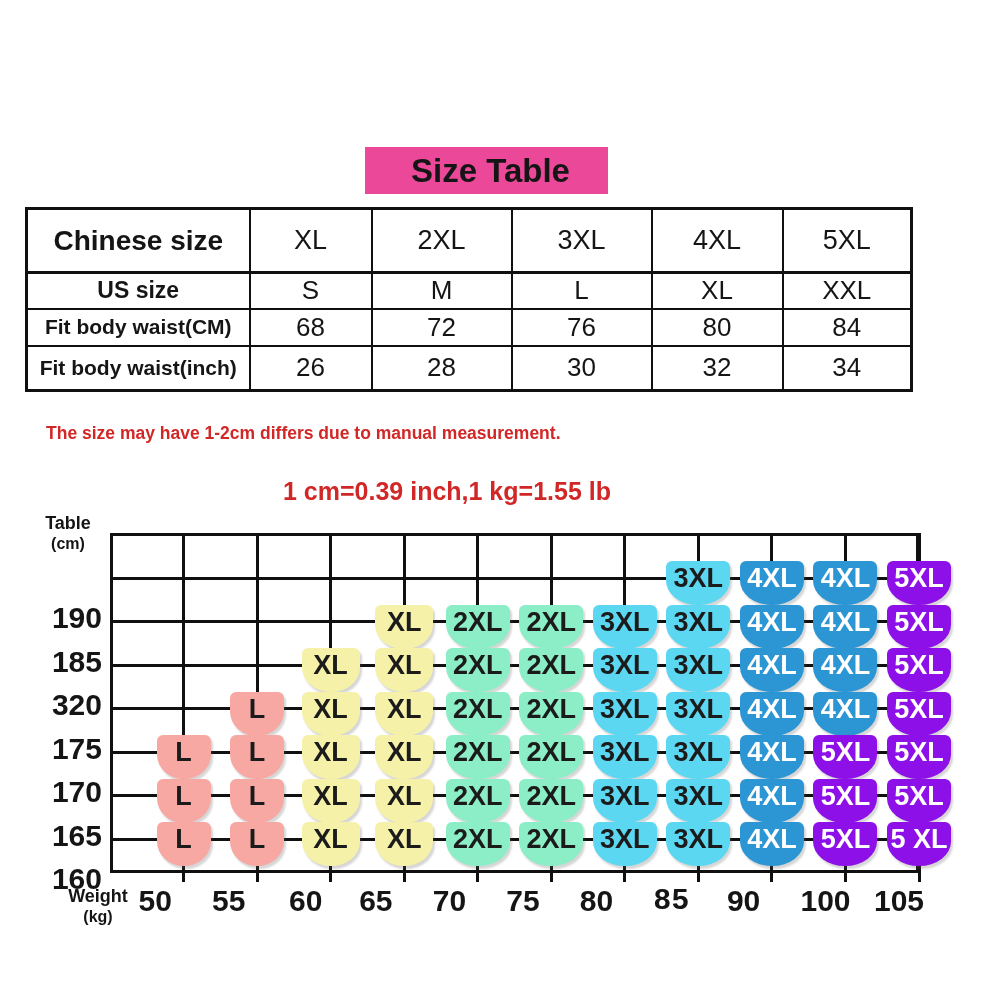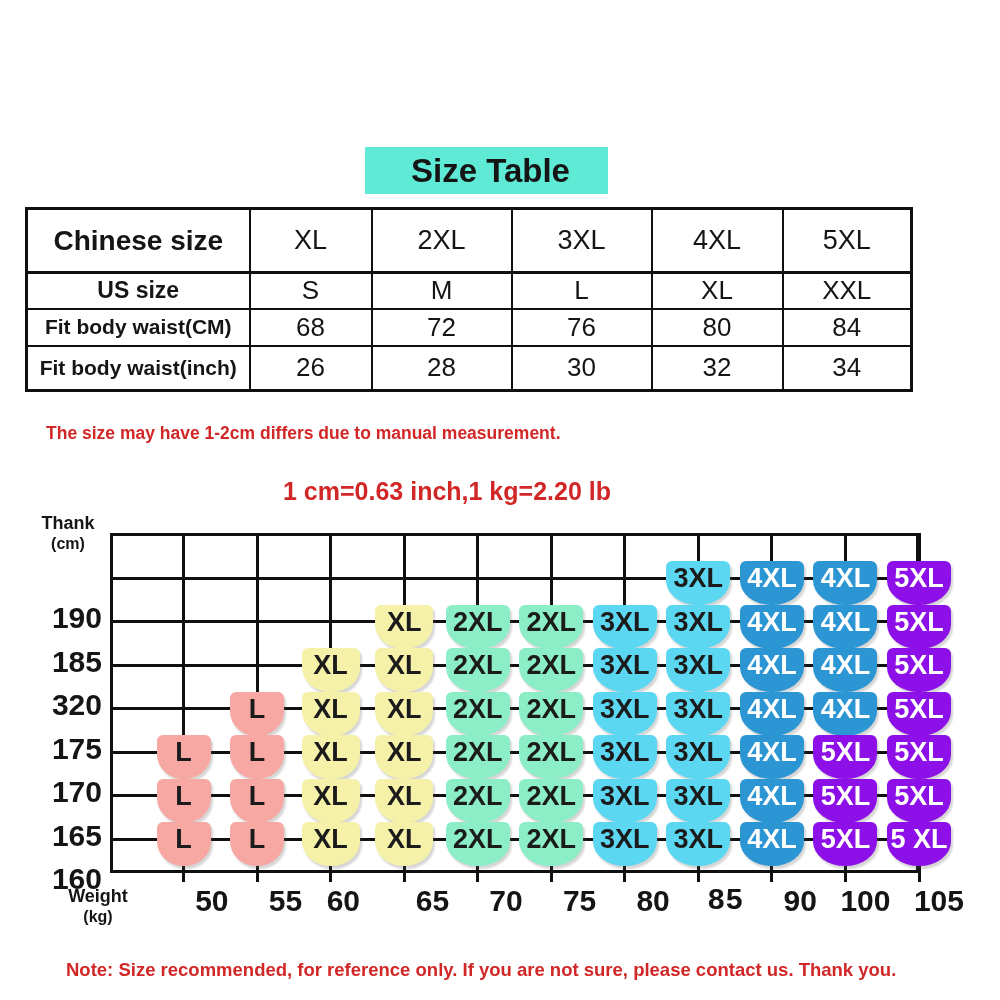--- a/index.html
+++ b/index.html
@@ -31,37 +31,37 @@
   tr.r3 td { height:45px; font-size:26px; }
   tr.r3 td.lbl { font-size:21px; font-weight:bold; }
   .rednote { position:absolute; font-weight:bold; }
   .note-measure { left:46px; top:423px; font-size:17.5px; }
   .note-convert { left:283px; top:477px; font-size:25px; }
   .note-footer  { left:66px; top:959px; font-size:18.5px; }
   .chart-frame { position:absolute; border:3px solid #101010; background:transparent; }
   .gridline, .tick { position:absolute; background:#101010; }
   .axis-num { position:absolute; font-size:30px; font-weight:bold; color:#151515; line-height:38px; }
   .axis-num.ynum { text-align:right; width:84px; left:18px; height:38px;margin-top:40px; }
-  .axis-num.xnum { text-align:right; width:90px; top:882px; }
+  .axis-num.xnum { text-align:left; width:90px; top:882px; }
   .axis-title { position:absolute; font-weight:bold; color:#151515; text-align:center; }
   .shirt {
     position:absolute; z-index:2; display:flex; justify-content:center;
     font-weight:bold; font-size:27px;
     border-radius:6px 6px 50% 50% / 6px 6px 55% 55%;
     box-shadow:2px 3px 2px rgba(90,90,90,0.25);
     white-space:nowrap;
   }
   .shirt span { line-height:34px; }
 </style>
 </head>
 <body>
 
 <div class="canvas">
 
-  <div class="title-box" style="background: #5eead4; padding-left: 8px;">
+  <div class="title-box" style="background: #ec4899; padding-left: 8px;">
     <span>Size Table</span>
   </div>
 
   <table class="size-table">
     <colgroup>
         <col style="width: 223px;">
         <col style="width: 122px;">
         <col style="width: 140px;">
         <col style="width: 140px;">
         <col style="width: 131px;">
@@ -97,38 +97,38 @@
           <td class="val">26</td>
           <td class="val">28</td>
           <td class="val">30</td>
           <td class="val">32</td>
           <td class="val">34</td>
         </tr>
       </tbody>
   </table>
 
   <div class="rednote note-measure" style="color: rgb(210, 39, 39);">The size may have 1-2cm differs due to manual measurement.</div>
-  <div class="rednote note-convert" style="color: rgb(210, 39, 39);">1 cm=0.63 inch,1 kg=2.20 lb</div>
+  <div class="rednote note-convert" style="color: rgb(210, 39, 39);">1 cm=0.39 inch,1 kg=1.55 lb</div>
 
   <div>
-    <div class="axis-title" style="left:30px; top:513px; width:76px; font-size:18px;">Thank</div>
+    <div class="axis-title" style="left:30px; top:513px; width:76px; font-size:18px;">Table</div>
     <div class="axis-title" style="left:30px; top:535px; width:76px; font-size:16px;">(cm)</div>
     <div class="axis-title" style="left:48px; top:886px; width:100px; font-size:18px;">Weight</div>
     <div class="axis-title" style="left:48px; top:908px; width:100px; font-size:16px;">(kg)</div>
     <div class="chart-frame" style="left:110px; top:533px; width:809px; height:340px;"></div>
     <div id="chart-layer">
         <div class="gridline" style="left: 182.045px; top: 533px; width: 3px; height: 340px; background: rgb(16, 16, 16);"></div>
         <div class="tick" style="left: 182.045px; top: 873px; width: 3px; height: 9px; background: rgb(16, 16, 16);"></div>
         <div class="axis-num xnum" style="left: 138.545px;">50</div>
         <div class="gridline" style="left: 255.591px; top: 533px; width: 3px; height: 340px; background: rgb(16, 16, 16);"></div>
         <div class="tick" style="left: 255.591px; top: 873px; width: 3px; height: 9px; background: rgb(16, 16, 16);"></div>
         <div class="axis-num xnum" style="left: 212.091px;">55</div>
         <div class="gridline" style="left: 329.136px; top: 533px; width: 3px; height: 340px; background: rgb(16, 16, 16);"></div>
         <div class="tick" style="left: 329.136px; top: 873px; width: 3px; height: 9px; background: rgb(16, 16, 16);"></div>
-        <div class="axis-num xnum" style="left: 270px;">60</div>
+        <div class="axis-num xnum" style="left: 289px;">60</div>
         <div class="gridline" style="left: 402.682px; top: 533px; width: 3px; height: 340px; background: rgb(16, 16, 16);"></div>
         <div class="tick" style="left: 402.682px; top: 873px; width: 3px; height: 9px; background: rgb(16, 16, 16);"></div>
         <div class="axis-num xnum" style="left: 359.182px;">65</div>
         <div class="gridline" style="left: 476.227px; top: 533px; width: 3px; height: 340px; background: rgb(16, 16, 16);"></div>
         <div class="tick" style="left: 476.227px; top: 873px; width: 3px; height: 9px; background: rgb(16, 16, 16);"></div>
         <div class="axis-num xnum" style="left: 432.727px;">70</div>
         <div class="gridline" style="left: 549.773px; top: 533px; width: 3px; height: 340px; background: rgb(16, 16, 16);"></div>
         <div class="tick" style="left: 549.773px; top: 873px; width: 3px; height: 9px; background: rgb(16, 16, 16);"></div>
         <div class="axis-num xnum" style="left: 506.273px;">75</div>
         <div class="gridline" style="left: 623.318px; top: 533px; width: 3px; height: 340px; background: rgb(16, 16, 16);"></div>
@@ -348,15 +348,14 @@
         </div>
         <div class="shirt" style="left: 813.455px; top: 822px; width: 64px; height: 44px; background: rgb(142, 16, 232); color: rgb(255, 255, 255);">
           <span>5XL</span>
         </div>
         <div class="shirt" style="left: 887px; top: 822px; width: 64px; height: 44px; background: rgb(142, 16, 232); color: rgb(255, 255, 255);">
           <span>5 XL</span>
         </div>
       </div>
   </div>
 
-  <div class="rednote note-footer" style="color: rgb(210, 39, 39);">Note: Size recommended, for reference only. If you are not sure, please contact us. Thank you.</div>
 
 </div>
 
 </body></html>

